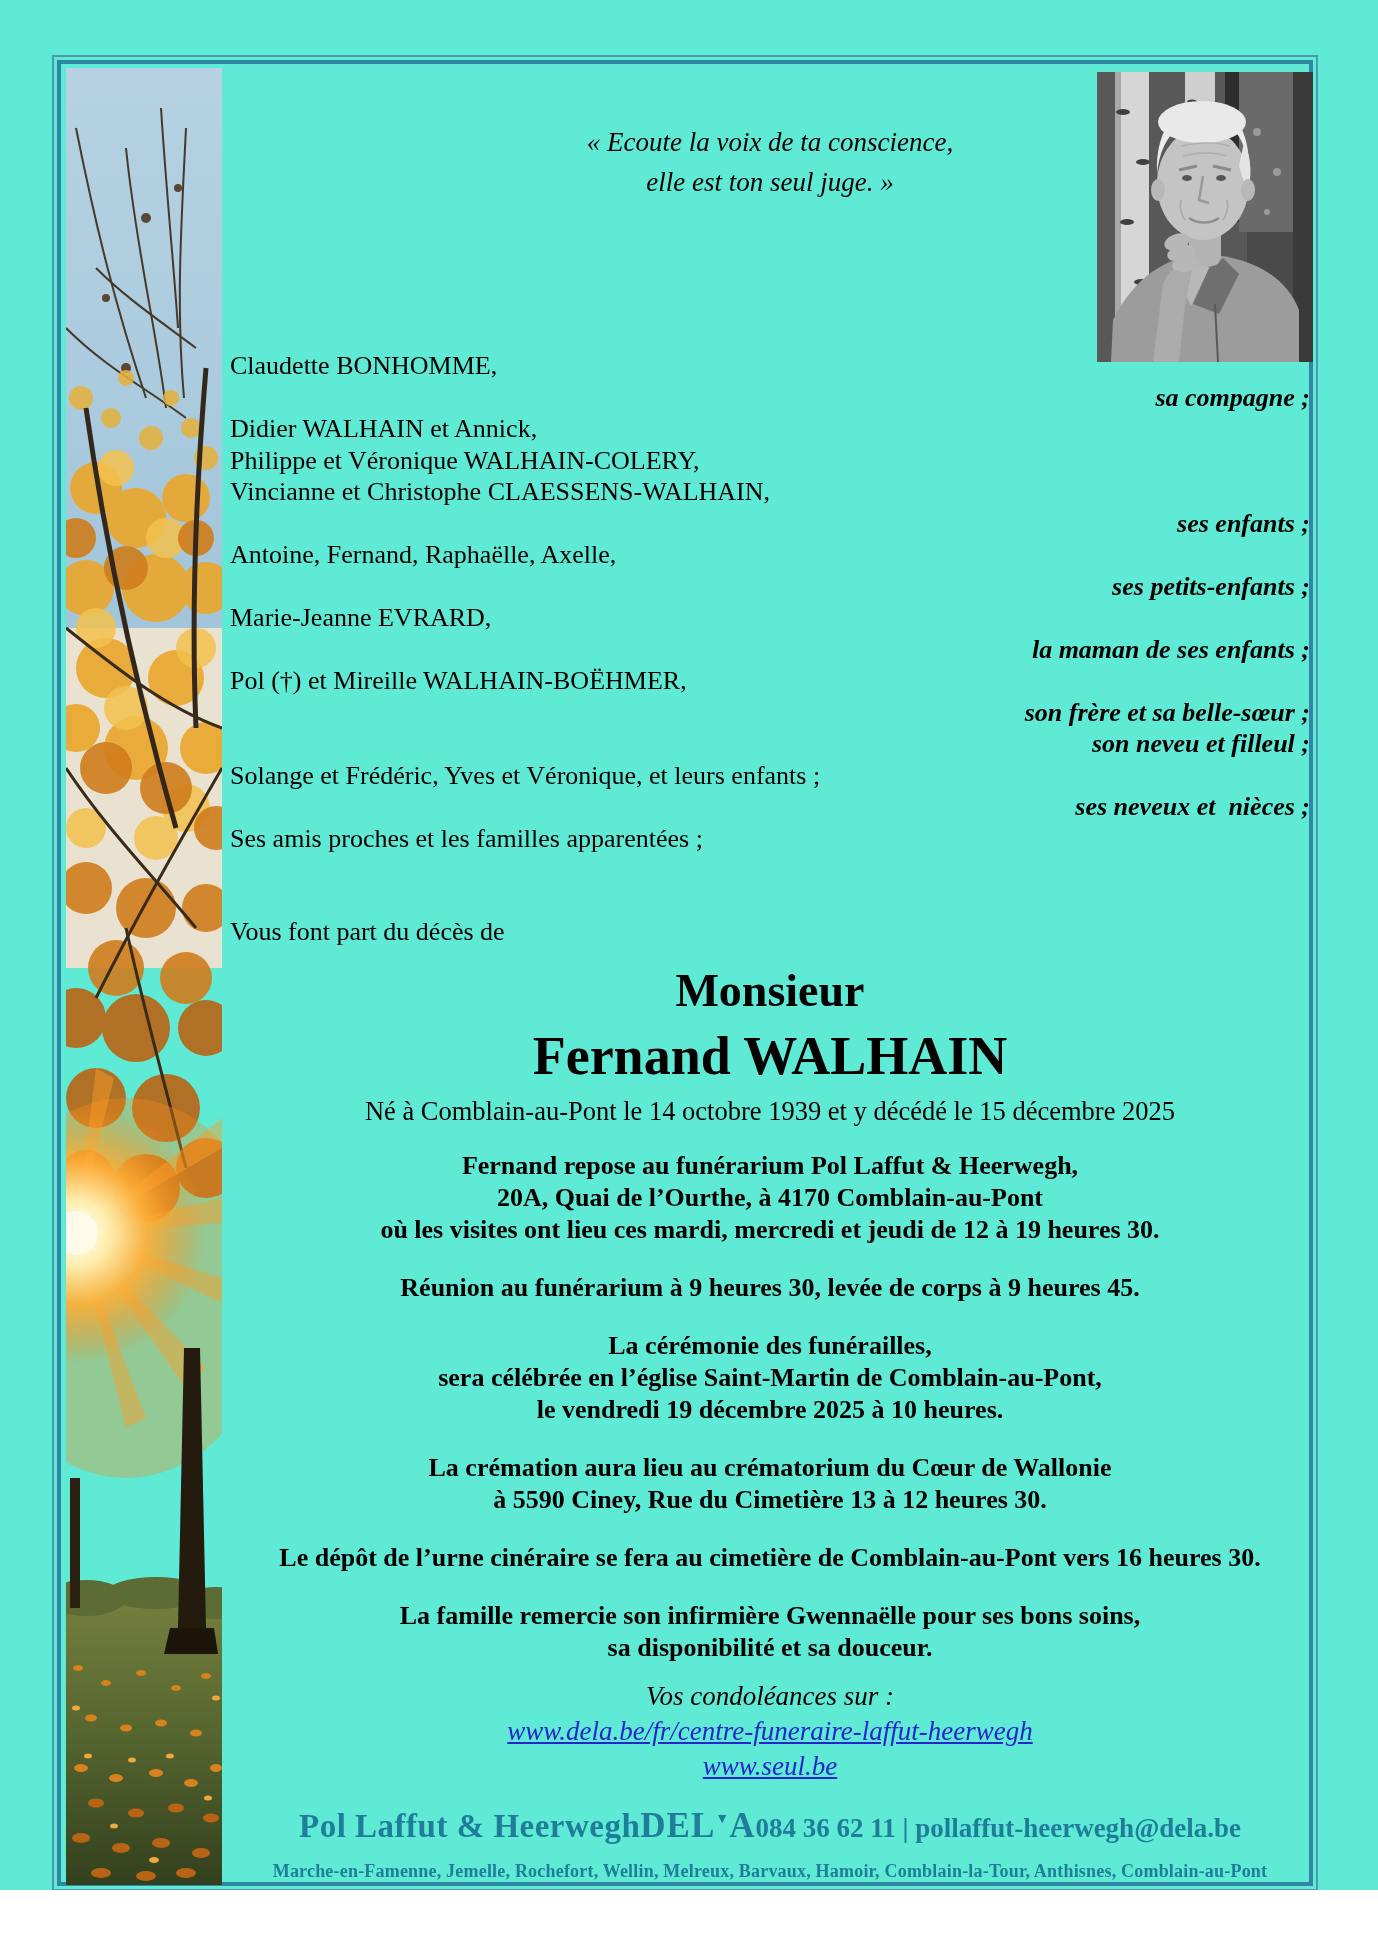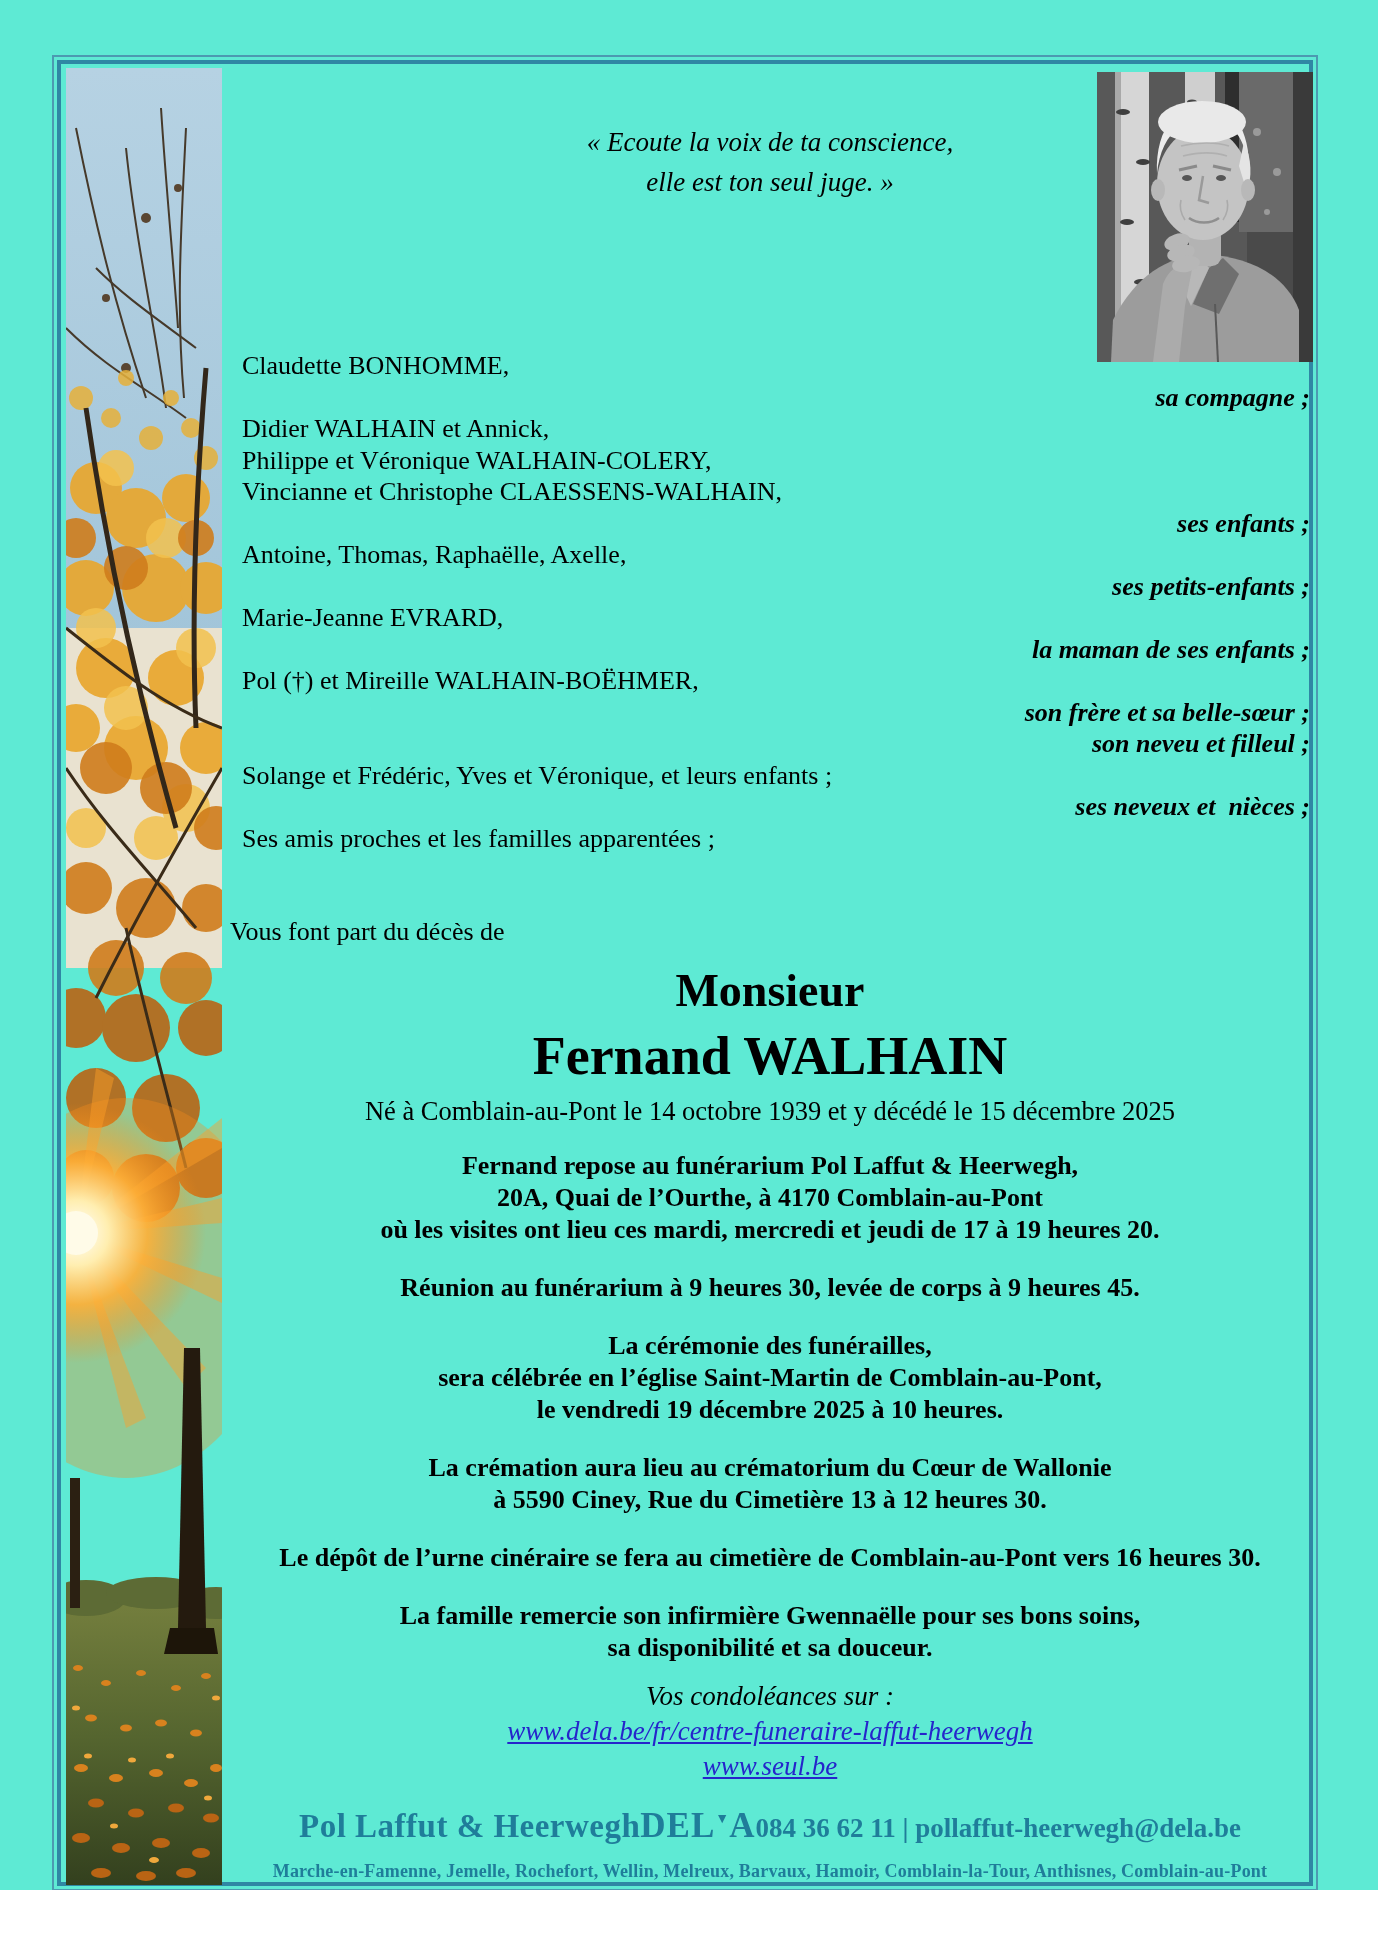--- a/index.html
+++ b/index.html
@@ -15,21 +15,21 @@
   .frame-inner{width:100%;height:100%;border:4px solid #2f87a4;box-sizing:border-box;}
   
   .strip{position:absolute;left:66px;top:68px;width:156px;height:1817px;}
   
   .portrait{position:absolute;left:1097px;top:72px;width:216px;height:290px;}
   
   .quote{position:absolute;left:222px;top:122px;width:1096px;text-align:center;
     font-style:italic;font-size:27px;line-height:40px;}
   
   .mourners{position:absolute;left:222px;top:350px;width:1096px;}
-  .m-line{font-size:26px;line-height:31.5px;height:31.5px;padding-left:20px;padding-right:8px;white-space:pre;}
+  .m-line{font-size:26px;line-height:31.5px;height:31.5px;padding-left:8px;padding-right:8px;white-space:pre;}
   .m-line.rel{text-align:right;font-weight:bold;font-style:italic;}
   .announce{position:absolute;left:230px;top:916px;width:1080px;font-size:26px;line-height:32px;}
   
   .title-block{position:absolute;left:222px;top:960px;width:1096px;text-align:center;}
   .title-mr{font-size:46px;font-weight:bold;line-height:62px;}
   .title-name{font-size:54px;font-weight:bold;line-height:68px;}
   .life-line{font-size:26.5px;line-height:34px;margin-top:4px;}
   
   .arr{position:absolute;left:190px;top:1150px;width:1160px;text-align:center;
     font-weight:bold;font-size:26px;}
@@ -308,21 +308,21 @@
     <div>elle est ton seul juge. »</div>
   </div>
 
   <div class="mourners">
     <div class="m-line">Claudette BONHOMME,</div>
     <div class="m-line rel">sa compagne ;</div>
     <div class="m-line">Didier WALHAIN et Annick,</div>
     <div class="m-line">Philippe et Véronique WALHAIN-COLERY,</div>
     <div class="m-line">Vincianne et Christophe CLAESSENS-WALHAIN,</div>
     <div class="m-line rel">ses enfants ;</div>
-    <div class="m-line">Antoine, Thomas, Raphaëlle, Axelle,</div>
+    <div class="m-line">Antoine, Fernand, Raphaëlle, Axelle,</div>
     <div class="m-line rel">ses petits-enfants ;</div>
     <div class="m-line">Marie-Jeanne EVRARD,</div>
     <div class="m-line rel">la maman de ses enfants ;</div>
     <div class="m-line">Pol (†) et Mireille WALHAIN-BOËHMER,</div>
     <div class="m-line rel">son frère et sa belle-sœur ;</div>
     <div class="m-line rel">son neveu et filleul ;</div>
     <div class="m-line">Solange et Frédéric, Yves et Véronique, et leurs enfants ;</div>
     <div class="m-line rel">ses neveux et  nièces ;</div>
     <div class="m-line">Ses amis proches et les familles apparentées ;</div>
   </div>
@@ -332,21 +332,21 @@
   <div class="title-block">
     <div class="title-mr">Monsieur</div>
     <div class="title-name">Fernand WALHAIN</div>
     <div class="life-line">Né à Comblain-au-Pont le 14 octobre 1939 et y décédé le 15 décembre 2025</div>
   </div>
 
   <div class="arr">
     <div class="para">
       <div class="ln">Fernand repose au funérarium Pol Laffut &amp; Heerwegh,</div>
       <div class="ln">20A, Quai de l’Ourthe, à 4170 Comblain-au-Pont</div>
-      <div class="ln">où les visites ont lieu ces mardi, mercredi et jeudi de 17 à 19 heures 20.</div>
+      <div class="ln">où les visites ont lieu ces mardi, mercredi et jeudi de 12 à 19 heures 30.</div>
     </div>
     <div class="para">
       <div class="ln">Réunion au funérarium à 9 heures 30, levée de corps à 9 heures 45.</div>
     </div>
     <div class="para">
       <div class="ln">La cérémonie des funérailles,</div>
       <div class="ln">sera célébrée en l’église Saint-Martin de Comblain-au-Pont,</div>
       <div class="ln">le vendredi 19 décembre 2025 à 10 heures.</div>
     </div>
     <div class="para">

